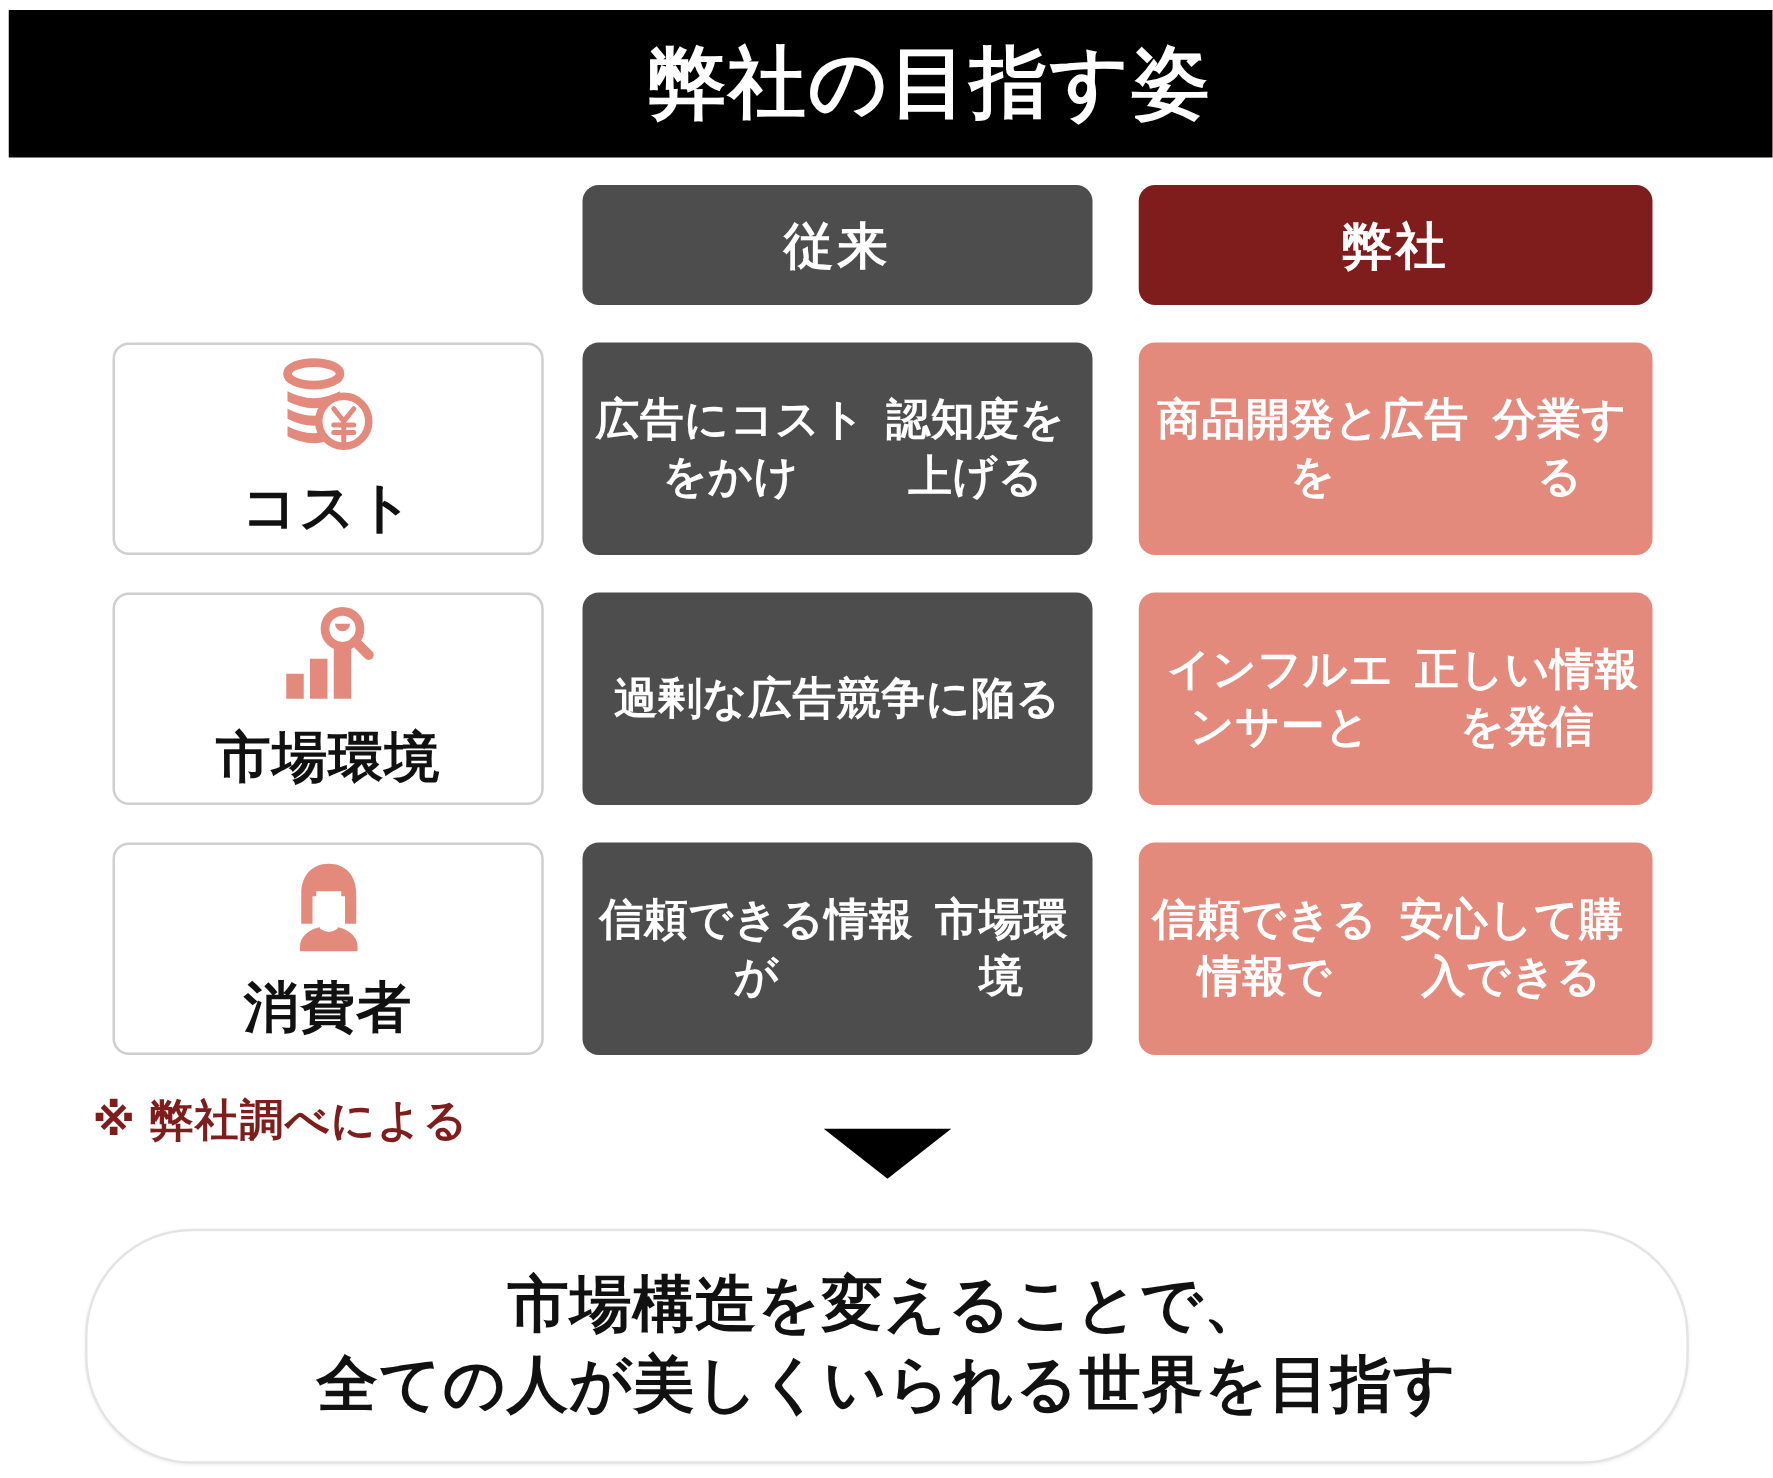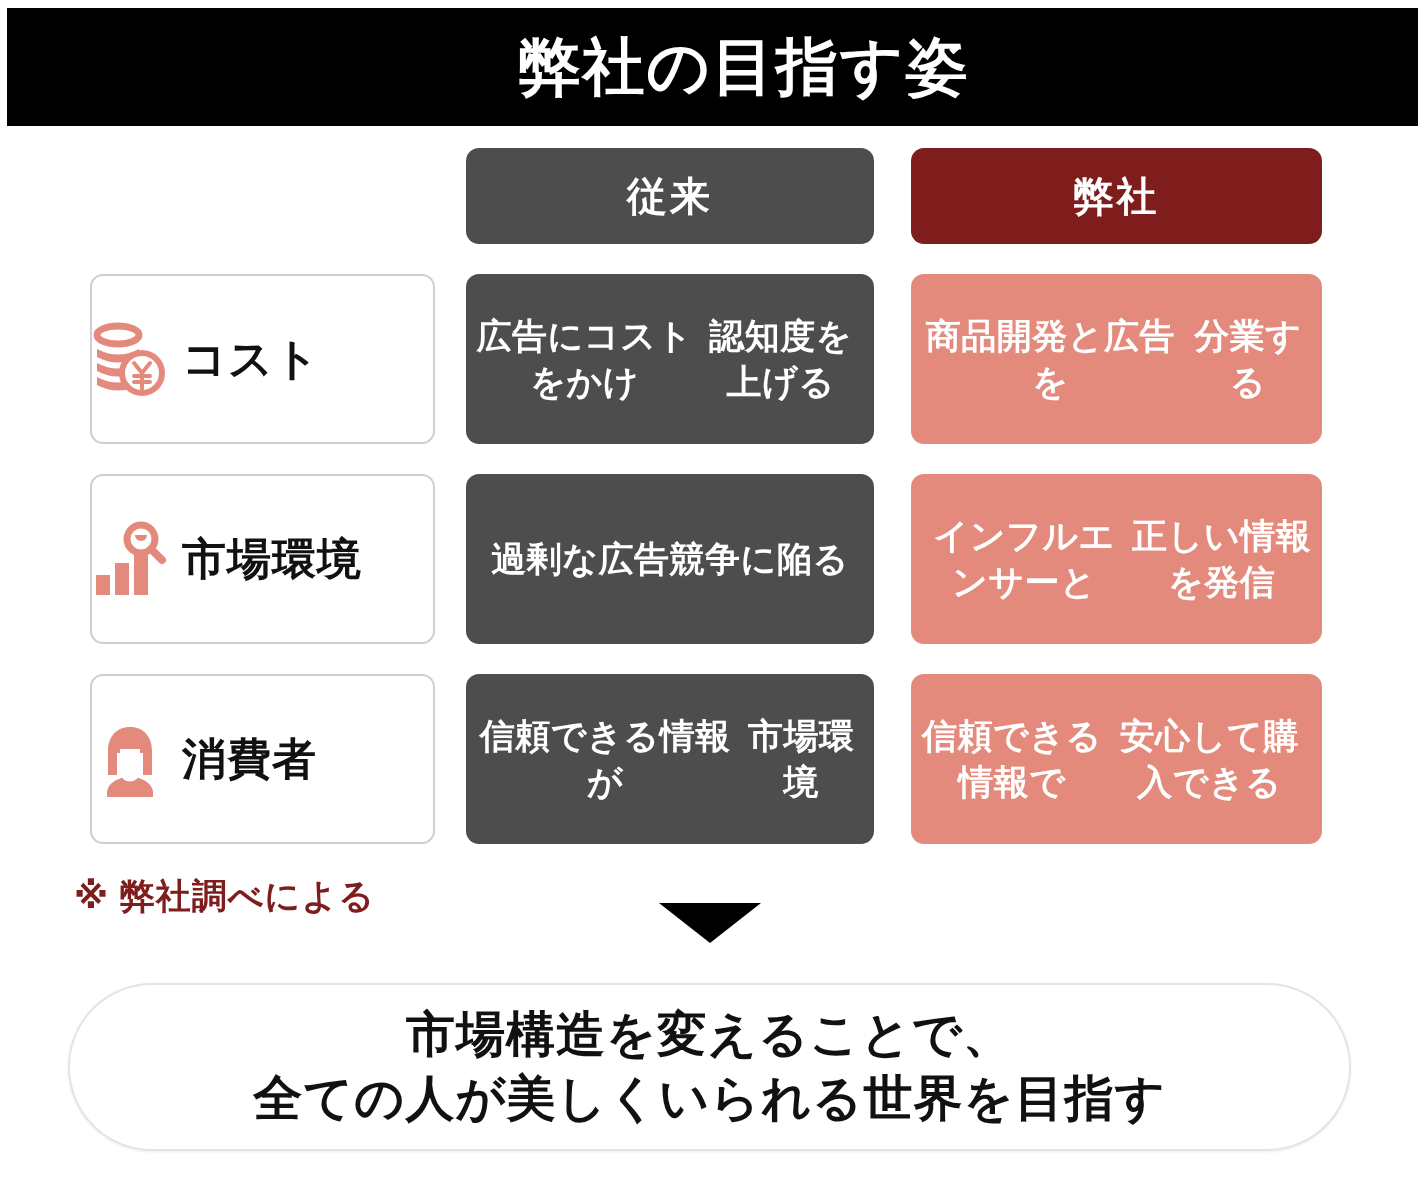--- a/index.html
+++ b/index.html
@@ -85,22 +85,24 @@
     position: absolute;
     left: 90px;
     top: 0;
     width: 345px;
     height: 170px;
     background: #ffffff;
     border: 2px solid #cfcfcf;
     border-radius: 13px;
     display: flex;
     align-items: center;
+    justify-content: center;
     gap: 14px;
     box-sizing: border-box;
+    flex-direction: column;
   }
   .label-icon {
     width: 76px;
     height: 80px;
     flex: 0 0 auto;
     display: block;
   }
   .label-text {
     font-size: 44px;
     font-weight: 700;
@@ -163,21 +165,21 @@
     border-right: 51px solid transparent;
     border-top: 40px solid #000000;
   }
 
   
   .conclusion {
     position: absolute;
     left: 68px;
     top: 983px;
     width: 1283px;
-    height: 168px;
+    height: 188px;
     background: #ffffff;
     border: 2px solid #e4e4e4;
     border-radius: 86px;
     box-shadow: 0 1px 3px rgba(0,0,0,0.07);
     display: flex;
     flex-direction: column;
     align-items: center;
     justify-content: center;
     box-sizing: border-box;
   }

